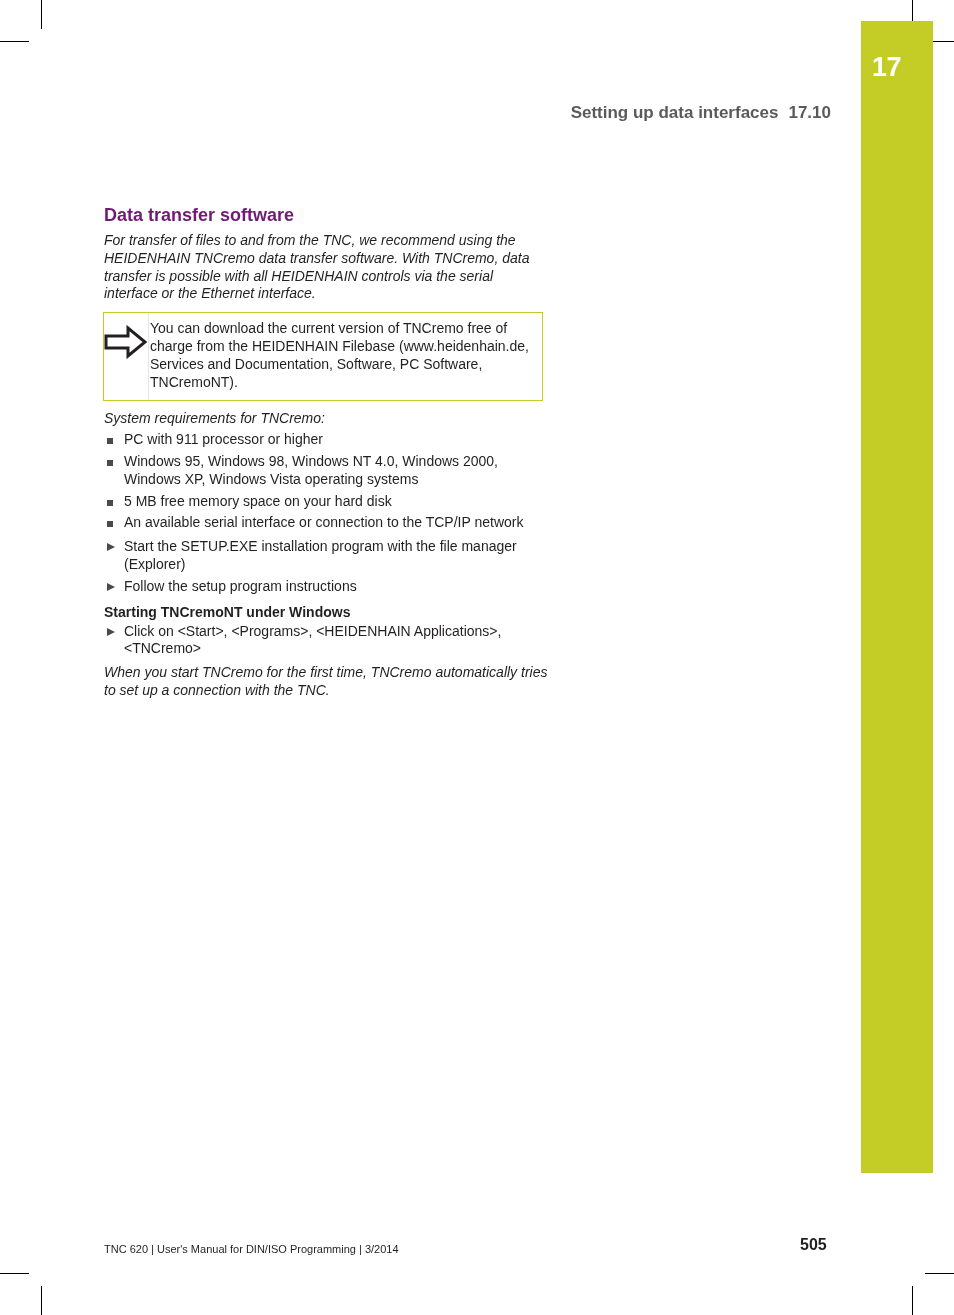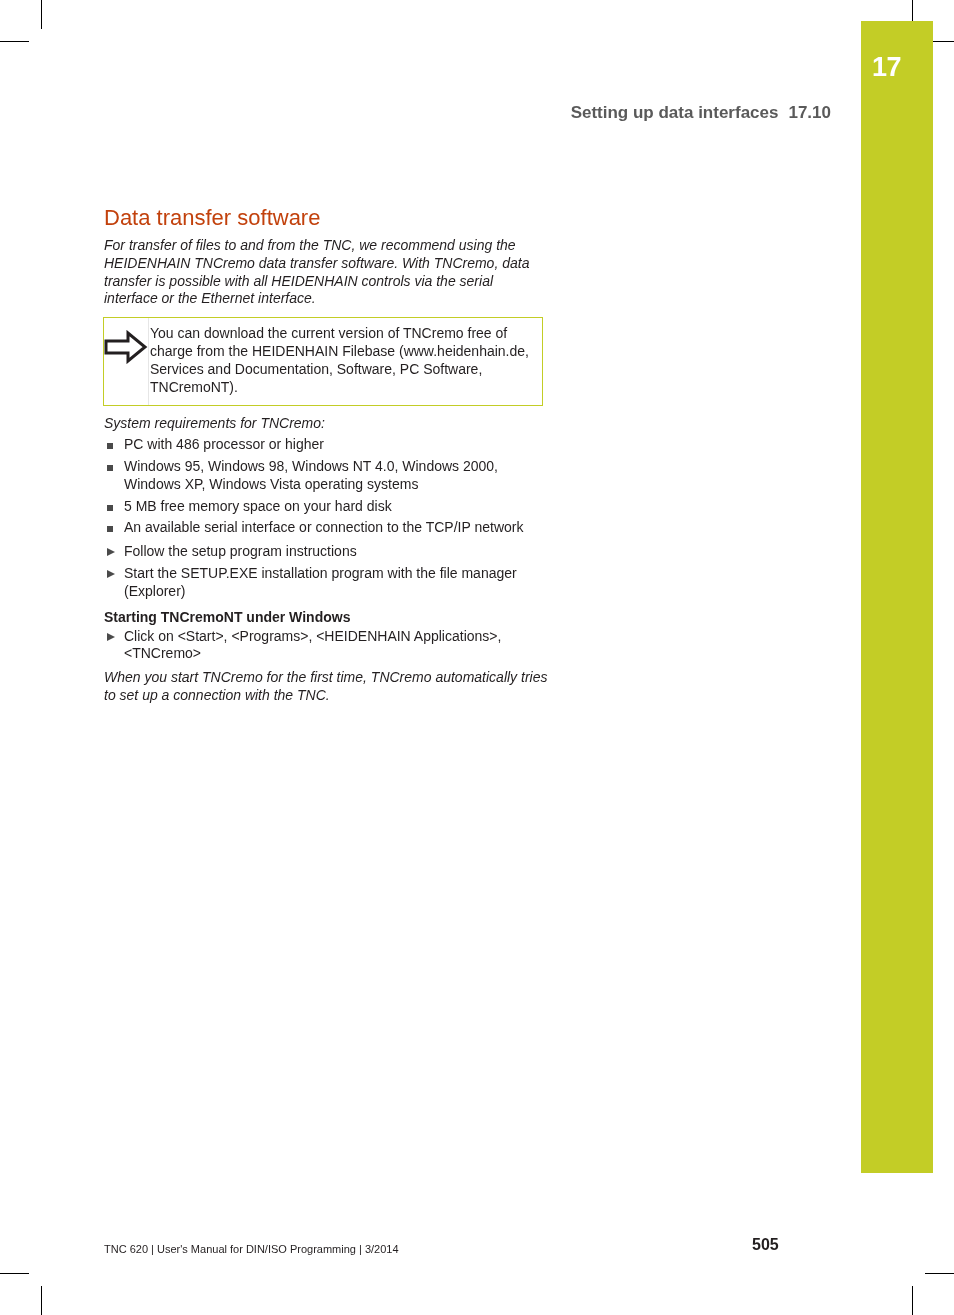--- a/index.html
+++ b/index.html
@@ -16,21 +16,21 @@
       position: absolute; left: 872px; top: 52px; font-size: 27px; font-weight: bold;
       color: #ffffff; letter-spacing: -0.5px;
     }
     .running-head {
       position: absolute; right: 123px; top: 103px; font-size: 17px; font-weight: bold;
       color: #5a5a5a; white-space: nowrap;
     }
     .running-head .sec { margin-left: 10px; }
     .content { position: absolute; left: 104px; top: 205px; width: 445px; }
     h2 {
-      margin: 0 0 6px 0; font-size: 22px; font-weight: normal; color: #c2410c;
+      margin: 0 0 6px 0; font-size: 18px; font-weight: bold; color: #701a75;
     }
     p { margin: 0; font-size: 14px; line-height: 17.8px; font-style: italic; }
     .note {
       margin: 9px 0 9px -1px; width: 438px; border: 1.5px solid #c3cd26;
       display: flex; min-height: 86px;
     }
     .note-icon {
       width: 81px; border-right: 1px solid #e6e6e6; display: flex; align-items: flex-start;
       justify-content: center; padding-top: 12px; box-sizing: border-box;
     }
@@ -43,21 +43,21 @@
     li.tri::before {
       content: ""; position: absolute; left: 3px; top: 5px; width: 0; height: 0;
       border-top: 4.5px solid transparent; border-bottom: 4.5px solid transparent;
       border-left: 8px solid #4a4a4a;
     }
     h3 { margin: 8px 0 3px 0; font-size: 14px; font-weight: bold; }
     .footer-text {
       position: absolute; left: 104px; top: 1243px; font-size: 11px; color: #231f20;
     }
     .page-num {
-      position: absolute; left: 752px; top: 1236px; font-size: 16px; font-weight: bold;
+      position: absolute; left: 800px; top: 1236px; font-size: 16px; font-weight: bold;
     }
   </style>
 </head>
 <body>
 
 <div class="crop" style="left:41px;top:0;width:1px;height:29px;"></div>
 <div class="crop" style="left:0;top:41px;width:29px;height:1px;"></div>
 <div class="crop" style="left:912px;top:0;width:1px;height:21px;"></div>
 <div class="crop" style="left:933px;top:41px;width:21px;height:1px;"></div>
 <div class="crop" style="left:0;top:1273px;width:29px;height:1px;"></div>
@@ -80,29 +80,29 @@
     <div class="note-icon">
       <svg width="44" height="34" viewBox="0 0 44 34">
         <path d="M2 11 L24 11 L24 3 L41 17 L24 31 L24 23 L2 23 Z" fill="none" stroke="#231f20" stroke-width="3" stroke-linejoin="miter"></path>
       </svg>
     </div>
     <div class="note-text">You can download the current version of TNCremo free of charge from the HEIDENHAIN Filebase (www.heidenhain.de, Services and Documentation, Software, PC Software, TNCremoNT).</div>
   </div>
 
   <p>System requirements for TNCremo:</p>
   <ul>
-    <li class="sq">PC with 486 processor or higher</li>
+    <li class="sq">PC with 911 processor or higher</li>
     <li class="sq">Windows 95, Windows 98, Windows NT 4.0, Windows 2000, Windows XP, Windows Vista operating systems</li>
     <li class="sq">5 MB free memory space on your hard disk</li>
     <li class="sq">An available serial interface or connection to the TCP/IP network</li>
   </ul>
 
   <ul>
+    <li class="tri">Start the SETUP.EXE installation program with the file manager (Explorer)</li>
     <li class="tri">Follow the setup program instructions</li>
-    <li class="tri">Start the SETUP.EXE installation program with the file manager (Explorer)</li>
   </ul>
 
   <h3>Starting TNCremoNT under Windows</h3>
   <ul>
     <li class="tri">Click on &lt;Start&gt;, &lt;Programs&gt;, &lt;HEIDENHAIN Applications&gt;, &lt;TNCremo&gt;</li>
   </ul>
   <p>When you start TNCremo for the first time, TNCremo automatically tries to set up a connection with the TNC.</p>
 </div>
 
 <div class="footer-text">TNC 620 | User's Manual for DIN/ISO Programming | 3/2014</div>

